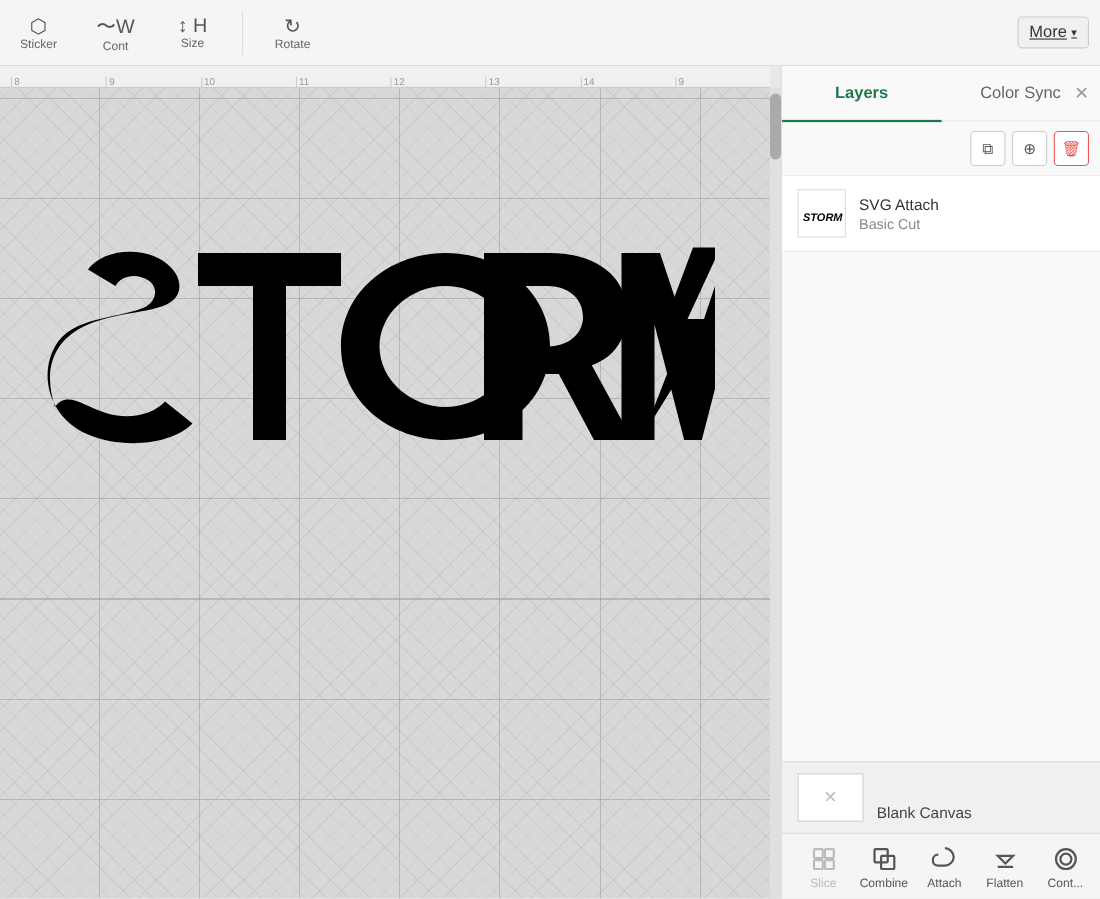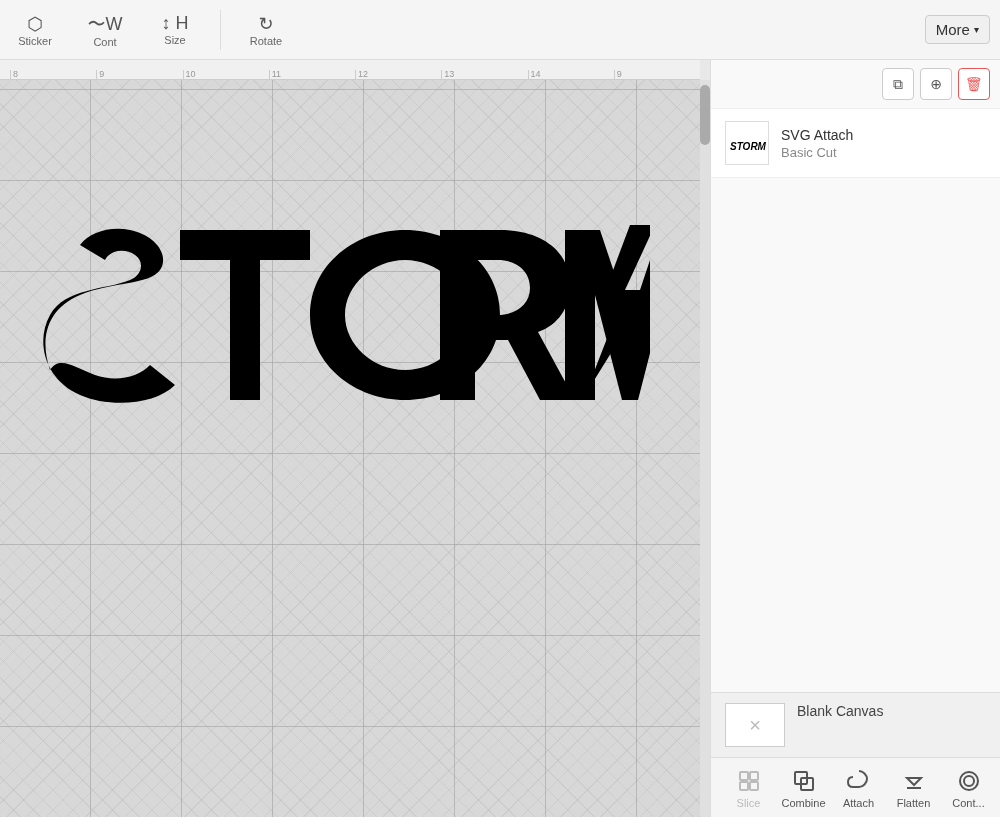--- a/index.html
+++ b/index.html
@@ -45,20 +45,21 @@
       display: flex;
       align-items: center;
       gap: 4px;
       font-size: 15px;
       color: #333;
       cursor: pointer;
       padding: 5px 10px;
       background: #f0f0f0;
       border-radius: 4px;
       border: 1px solid #ccc;
+      text-decoration: underline;
     }
     .more-btn .arrow { font-size: 10px; }
 
     
     .main-area {
       display: flex;
       flex: 1;
       overflow: hidden;
     }
 
@@ -260,21 +261,21 @@
       flex: 1;
       overflow-y: auto;
     }
 
     
     .blank-canvas-section {
       margin-top: auto;
       border-top: 1px solid #ddd;
       padding: 10px 14px;
       display: flex;
-      align-items: flex-start;
+      align-items: flex-end;
       gap: 12px;
       background: #f0f0f0;
     }
     .blank-canvas-thumb {
       width: 60px;
       height: 44px;
       background: #fff;
       border: 1px solid #ccc;
       position: relative;
       flex-shrink: 0;
@@ -396,20 +397,29 @@
 
     </div>
 
     <div class="scrollbar-v">
       <div class="scrollbar-v-thumb"></div>
     </div>
   </div>
 
   <div class="right-panel">
 
+    <div class="panel-tabs">
+      <div class="panel-tab active">
+        <span>Layers</span>
+      </div>
+      <div class="panel-tab">
+        <span>Color Sync</span>
+      </div>
+      <div class="panel-close">✕</div>
+    </div>
 
     <div class="panel-toolbar">
       <div class="panel-icon-btn" title="Copy">
         <span>⧉</span>
       </div>
       <div class="panel-icon-btn" title="Add">
         <span>⊕</span>
       </div>
       <div class="panel-icon-btn red" title="Delete">
         <span>🗑</span>

